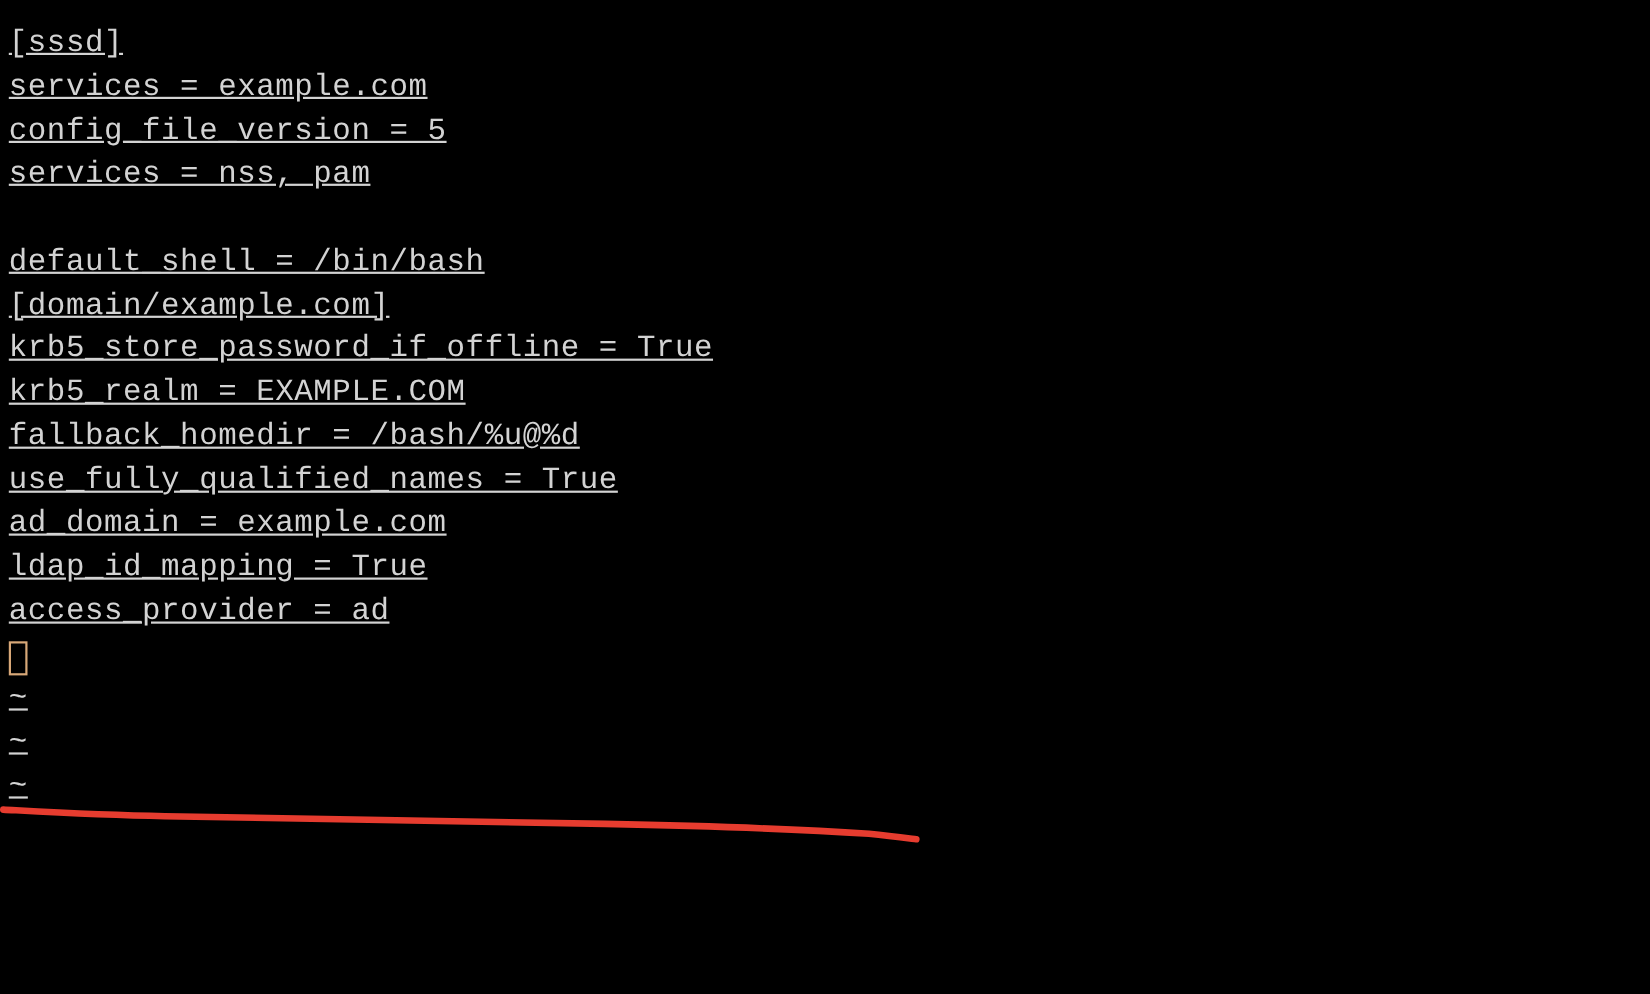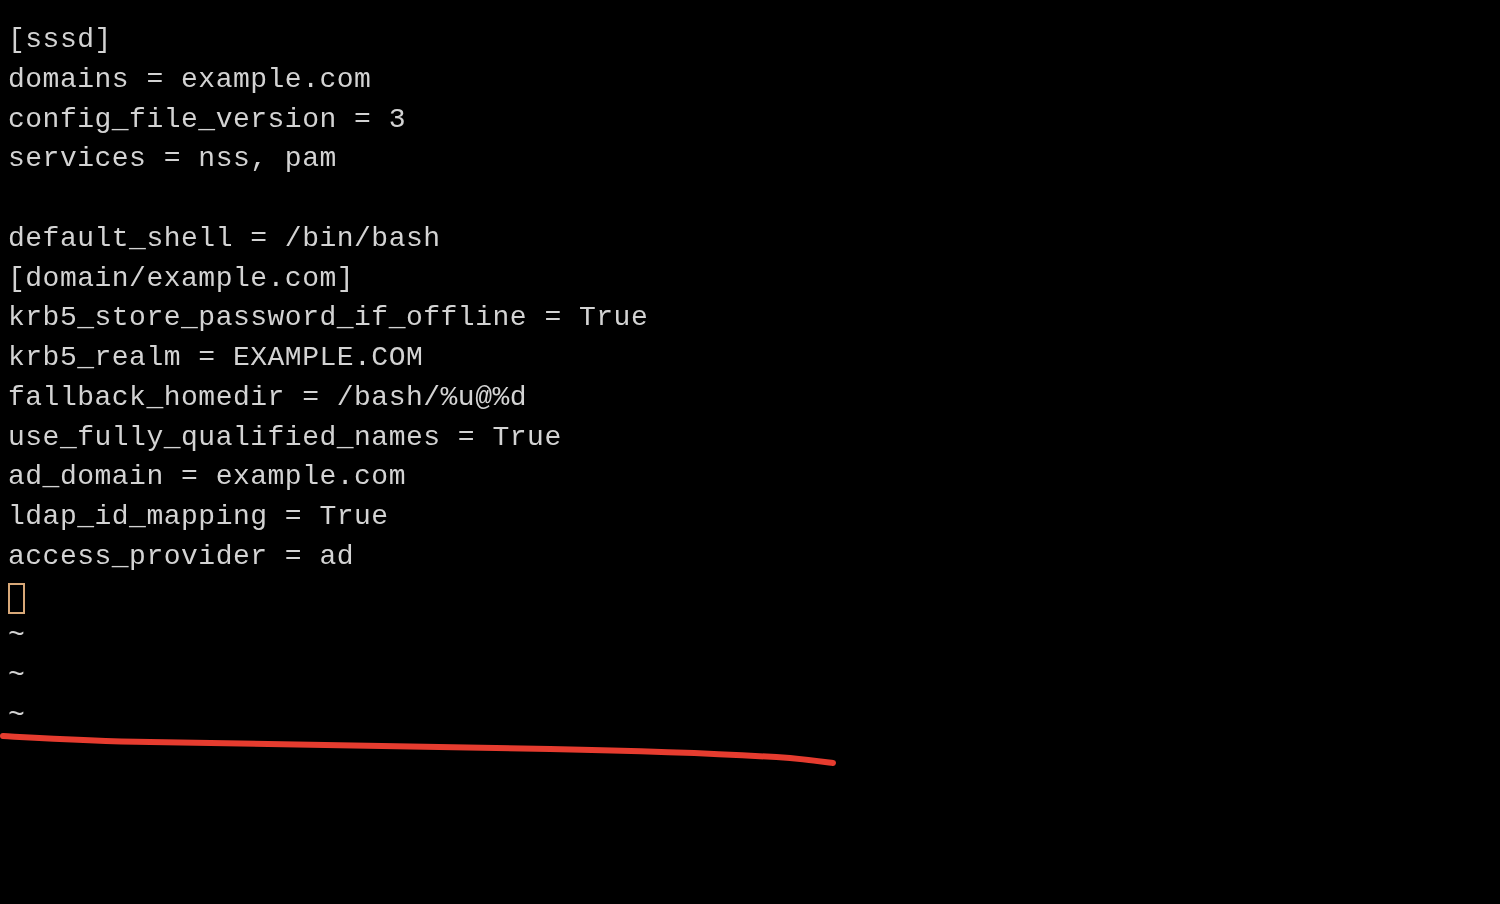--- a/index.html
+++ b/index.html
@@ -15,20 +15,21 @@
       line-height: 1.42;
       padding: 20px 8px;
       width: 1500px;
       height: 904px;
       overflow: hidden;
       position: relative;
     }
     .line {
       white-space: pre;
       letter-spacing: 0.5px;
+      text-decoration: underline;
     }
     .empty-line {
       height: 1.42em;
     }
     .tilde {
       color: #d3d3d3;
     }
     .cursor-box {
       display: inline-block;
       width: 0.62em;
@@ -42,22 +43,22 @@
     .annotation-line {
       position: absolute;
       pointer-events: none;
     }
   </style>
 </head>
 <body>
 
 <div id="editor-content">
     <div class="line">[sssd]</div>
-    <div class="line">domains = example.com</div>
-    <div class="line">config_file_version = 3</div>
+    <div class="line">services = example.com</div>
+    <div class="line">config_file_version = 5</div>
     <div class="line">services = nss, pam</div>
     <div class="empty-line"></div>
     <div class="line">default_shell = /bin/bash</div>
     <div class="line">[domain/example.com]</div>
     <div class="line">krb5_store_password_if_offline = True</div>
     <div class="line">krb5_realm = EXAMPLE.COM</div>
     <div class="line">fallback_homedir = /bash/%u@%d</div>
     <div class="line">use_fully_qualified_names = True</div>
     <div class="line">ad_domain = example.com</div>
     <div class="line">ldap_id_mapping = True</div>

